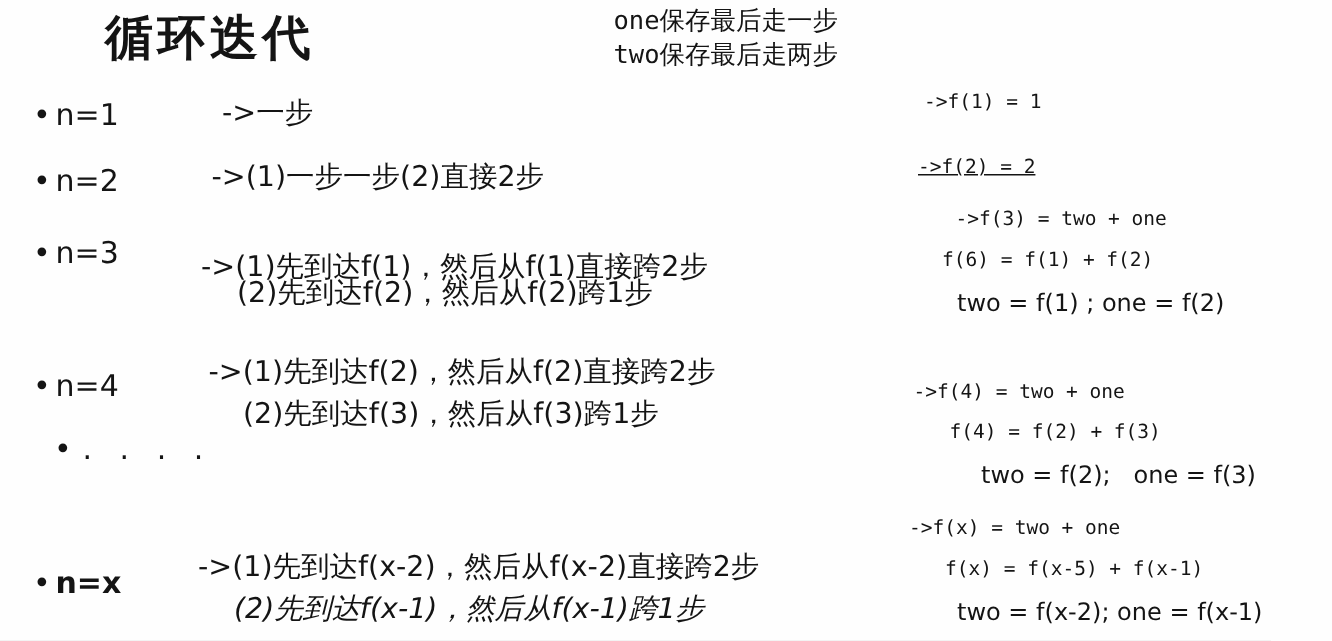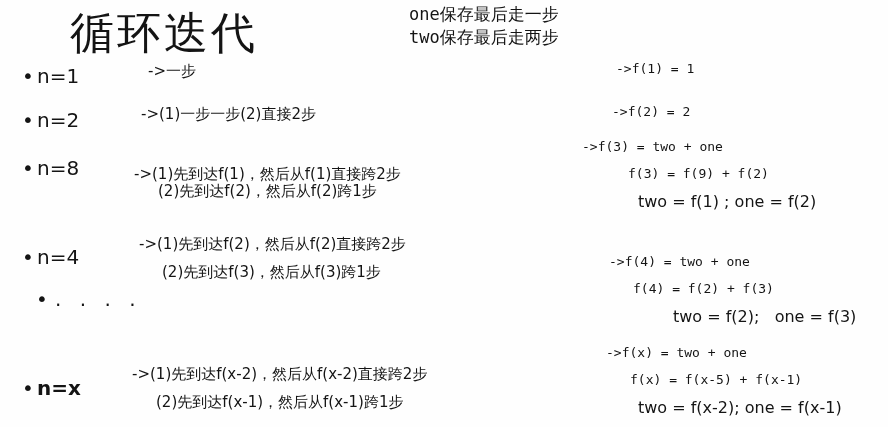--- a/index.html
+++ b/index.html
@@ -4,29 +4,29 @@
 <style>
   html,body{margin:0;padding:0;background:#e9e9e9;}
   #canvas{
     position:relative;width:888px;height:427px;background:#fefefe;
     overflow:hidden;color:#141414;
     font-family:"DejaVu Sans", sans-serif;
   }
   .abs{position:absolute;white-space:pre;}
   .title{
     font-family:"DejaVu Serif", serif;
-    font-size:44px;letter-spacing:3px;font-weight:400;
+    font-size:32px;letter-spacing:3px;font-weight:700;
   }
   .note{
     font-family:"DejaVu Sans Mono", monospace;
     font-size:17px;line-height:23px;
   }
   .bullet{font-size:20px;}
   .rowlabel{font-size:20px;font-family:"DejaVu Sans", sans-serif;}
-  .desc{font-size:15px;font-family:"DejaVu Sans", sans-serif;}
+  .desc{font-size:19px;font-family:"DejaVu Sans", sans-serif;}
   .eq{font-size:13px;font-family:"DejaVu Sans Mono", monospace;}
   .eq-alt{font-size:16px;font-family:"DejaVu Sans", sans-serif;}
   .dots{font-size:20px;letter-spacing:6px;}
 </style>
 </head>
 <body>
 
 <div id="canvas">
 
   <div class="abs title" style="left:70px;top:4px;">循环迭代</div>
@@ -35,42 +35,42 @@
   <div class="abs note" style="left:409px;top:3px;">one保存最后走一步</div>
 
   <div class="abs bullet" style="left:22px;top:64px;">•</div>
   <div class="abs rowlabel" style="left:37px;top:64px;">n=1</div>
   <div class="abs desc" style="left:148px;top:62px;">-&gt;一步</div>
   <div class="abs eq" style="left:616px;top:61px;">-&gt;f(1) = 1</div>
 
   <div class="abs bullet" style="left:22px;top:108px;">•</div>
   <div class="abs rowlabel" style="left:37px;top:108px;">n=2</div>
   <div class="abs desc" style="left:141px;top:105px;">-&gt;(1)一步一步(2)直接2步</div>
-  <div class="abs eq" style="left:612px;top:104px;">-&gt;f(2) = 2</div>
+  <div class="abs eq" style="left:612px;top:104px;text-decoration:underline;">-&gt;f(2) = 2</div>
 
   <div class="abs bullet" style="left:22px;top:156px;">•</div>
-  <div class="abs rowlabel" style="left:37px;top:156px;">n=8</div>
+  <div class="abs rowlabel" style="left:37px;top:156px;">n=3</div>
   <div class="abs desc" style="left:134px;top:154px;margin-top:11px;">-&gt;(1)先到达f(1)，然后从f(1)直接跨2步</div>
   <div class="abs desc" style="left:158px;top:182px;">(2)先到达f(2)，然后从f(2)跨1步</div>
-  <div class="abs eq" style="left:582px;top:139px;">-&gt;f(3) = two + one</div>
-  <div class="abs eq" style="left:628px;top:166px;">f(3) = f(9) + f(2)</div>
+  <div class="abs eq" style="left:637px;top:139px;">-&gt;f(3) = two + one</div>
+  <div class="abs eq" style="left:628px;top:166px;">f(6) = f(1) + f(2)</div>
   <div class="abs eq-alt" style="left:638px;top:192px;">two = f(1) ; one = f(2)</div>
 
   <div class="abs bullet" style="left:22px;top:245px;">•</div>
   <div class="abs rowlabel" style="left:37px;top:245px;">n=4</div>
   <div class="abs desc" style="left:139px;top:235px;">-&gt;(1)先到达f(2)，然后从f(2)直接跨2步</div>
   <div class="abs desc" style="left:162px;top:263px;">(2)先到达f(3)，然后从f(3)跨1步</div>
   <div class="abs eq" style="left:609px;top:254px;">-&gt;f(4) = two + one</div>
   <div class="abs eq" style="left:633px;top:281px;">f(4) = f(2) + f(3)</div>
-  <div class="abs eq-alt" style="left:673px;top:307px;text-align:right;">two = f(2);   one = f(3)</div>
+  <div class="abs eq-alt" style="left:654px;top:307px;text-align:right;">two = f(2);   one = f(3)</div>
 
   <div class="abs bullet" style="left:36px;top:287px;">•</div>
   <div class="abs dots" style="left:55px;top:287px;">. . . .</div>
 
   <div class="abs bullet" style="left:22px;top:376px;">•</div>
   <div class="abs rowlabel" style="left:37px;top:376px;font-weight:bold;">n=x</div>
   <div class="abs desc" style="left:132px;top:365px;">-&gt;(1)先到达f(x-2)，然后从f(x-2)直接跨2步</div>
-  <div class="abs desc" style="left:156px;top:393px;">(2)先到达f(x-1)，然后从f(x-1)跨1步</div>
+  <div class="abs desc" style="left:156px;top:393px;font-style:italic;">(2)先到达f(x-1)，然后从f(x-1)跨1步</div>
   <div class="abs eq" style="left:606px;top:345px;">-&gt;f(x) = two + one</div>
   <div class="abs eq" style="left:630px;top:372px;">f(x) = f(x-5) + f(x-1)</div>
   <div class="abs eq-alt" style="left:638px;top:398px;">two = f(x-2); one = f(x-1)</div>
 
 </div>
 
 </body></html>

